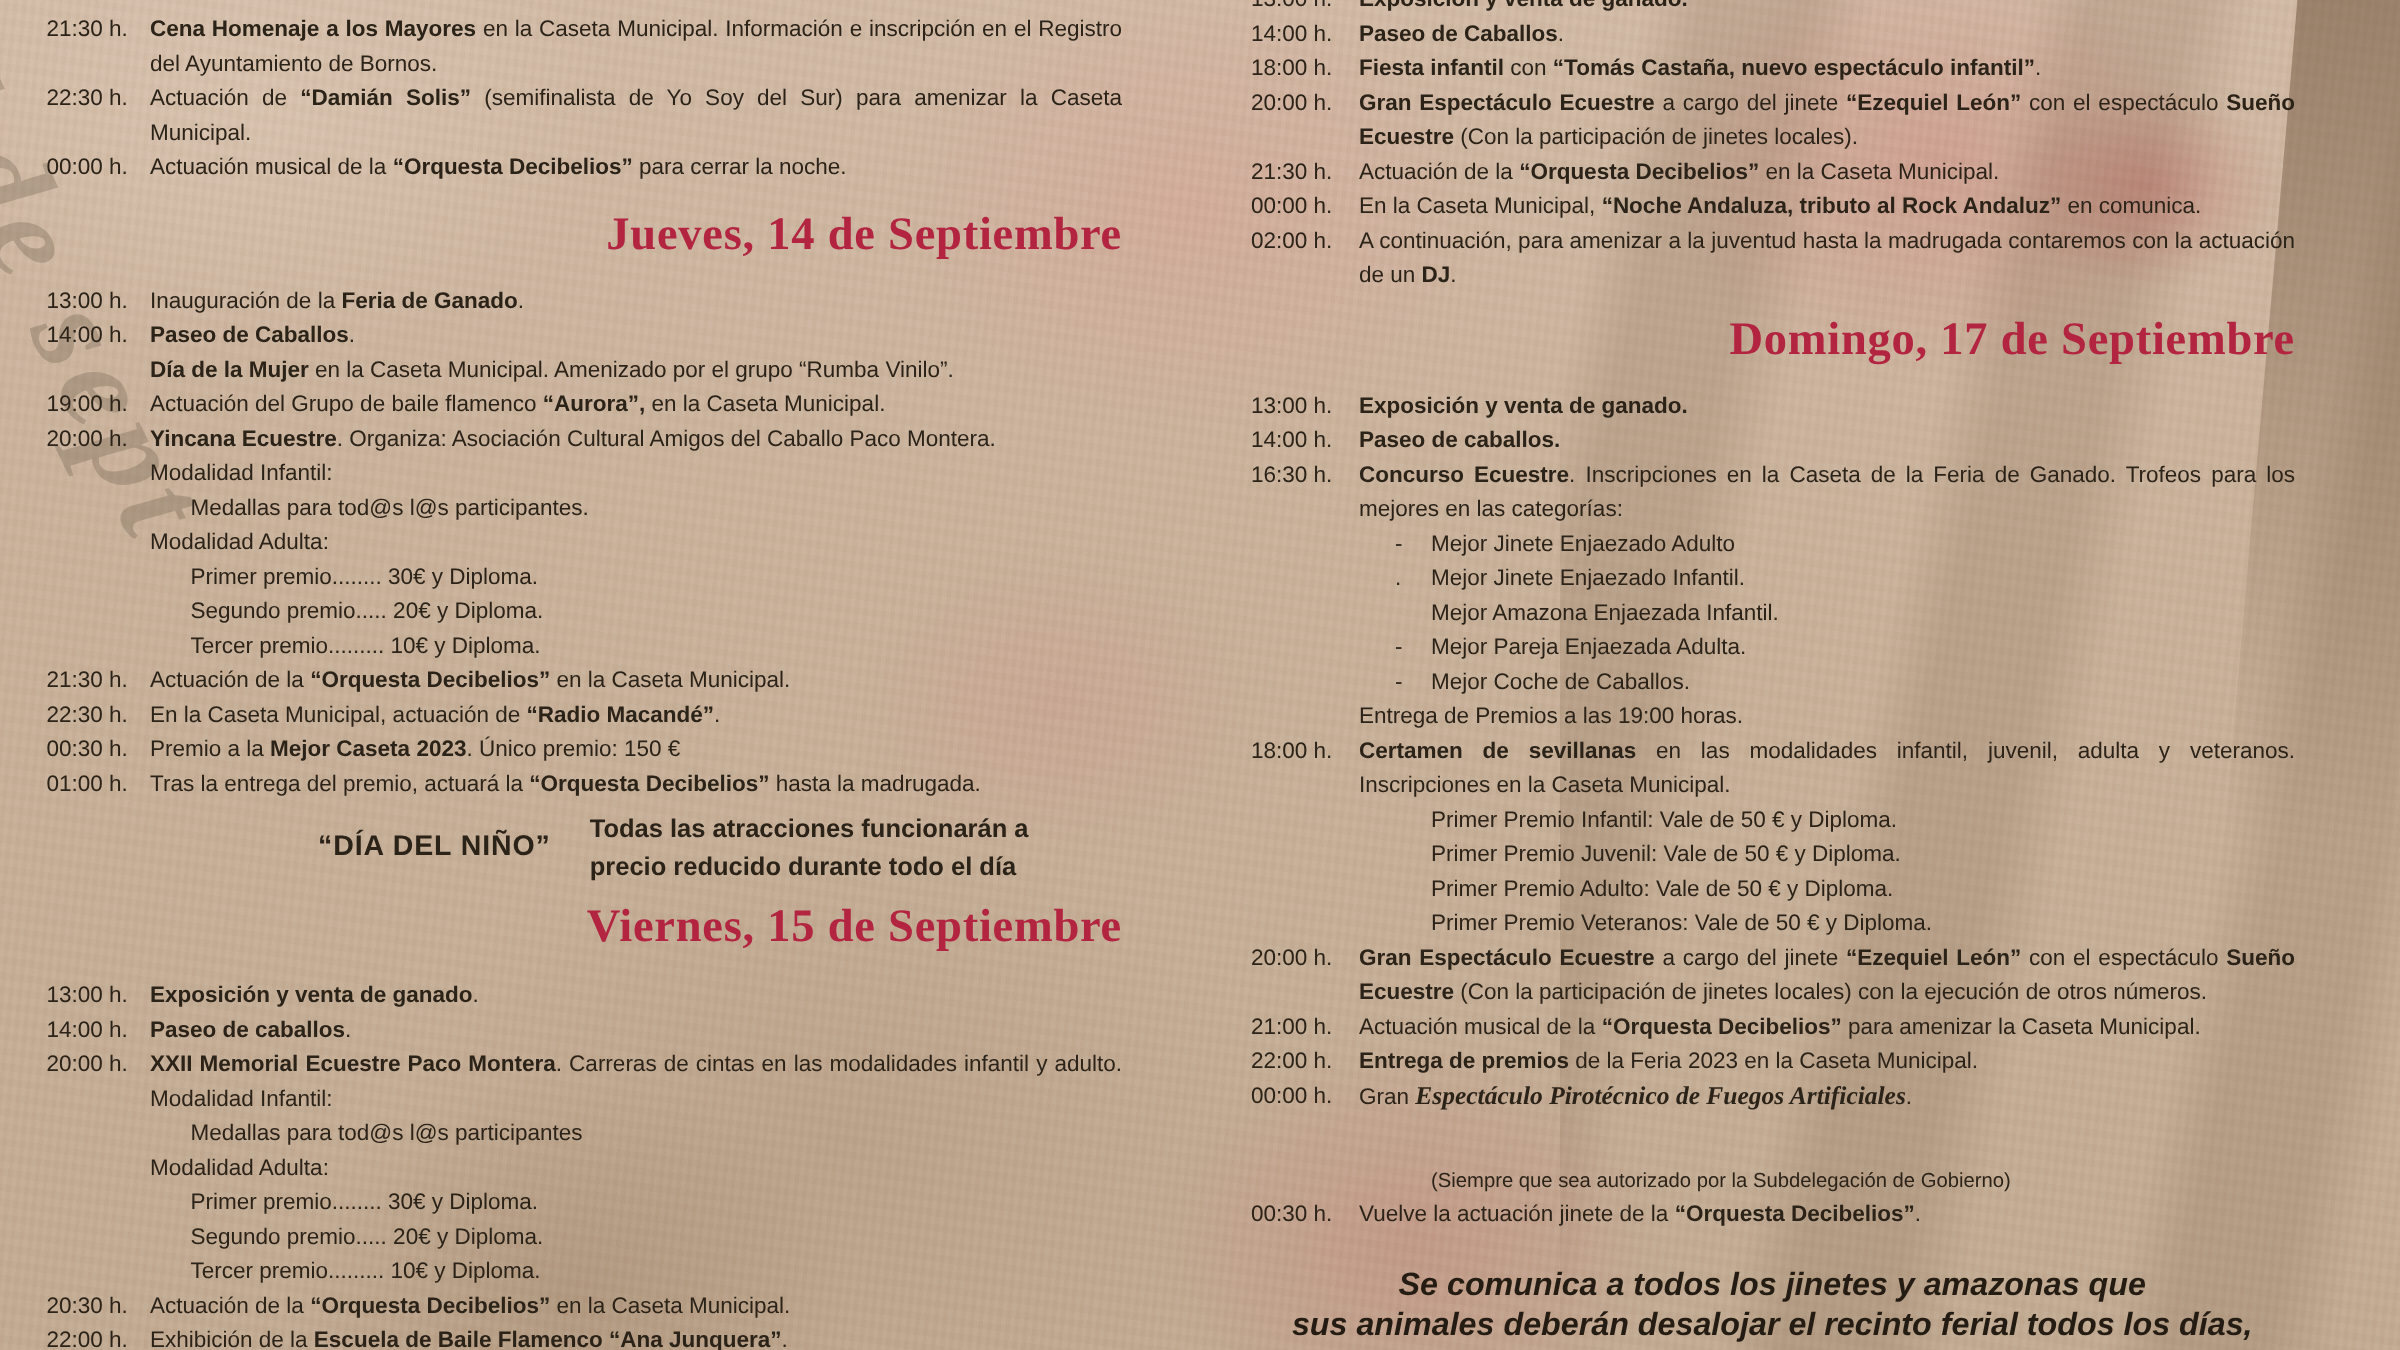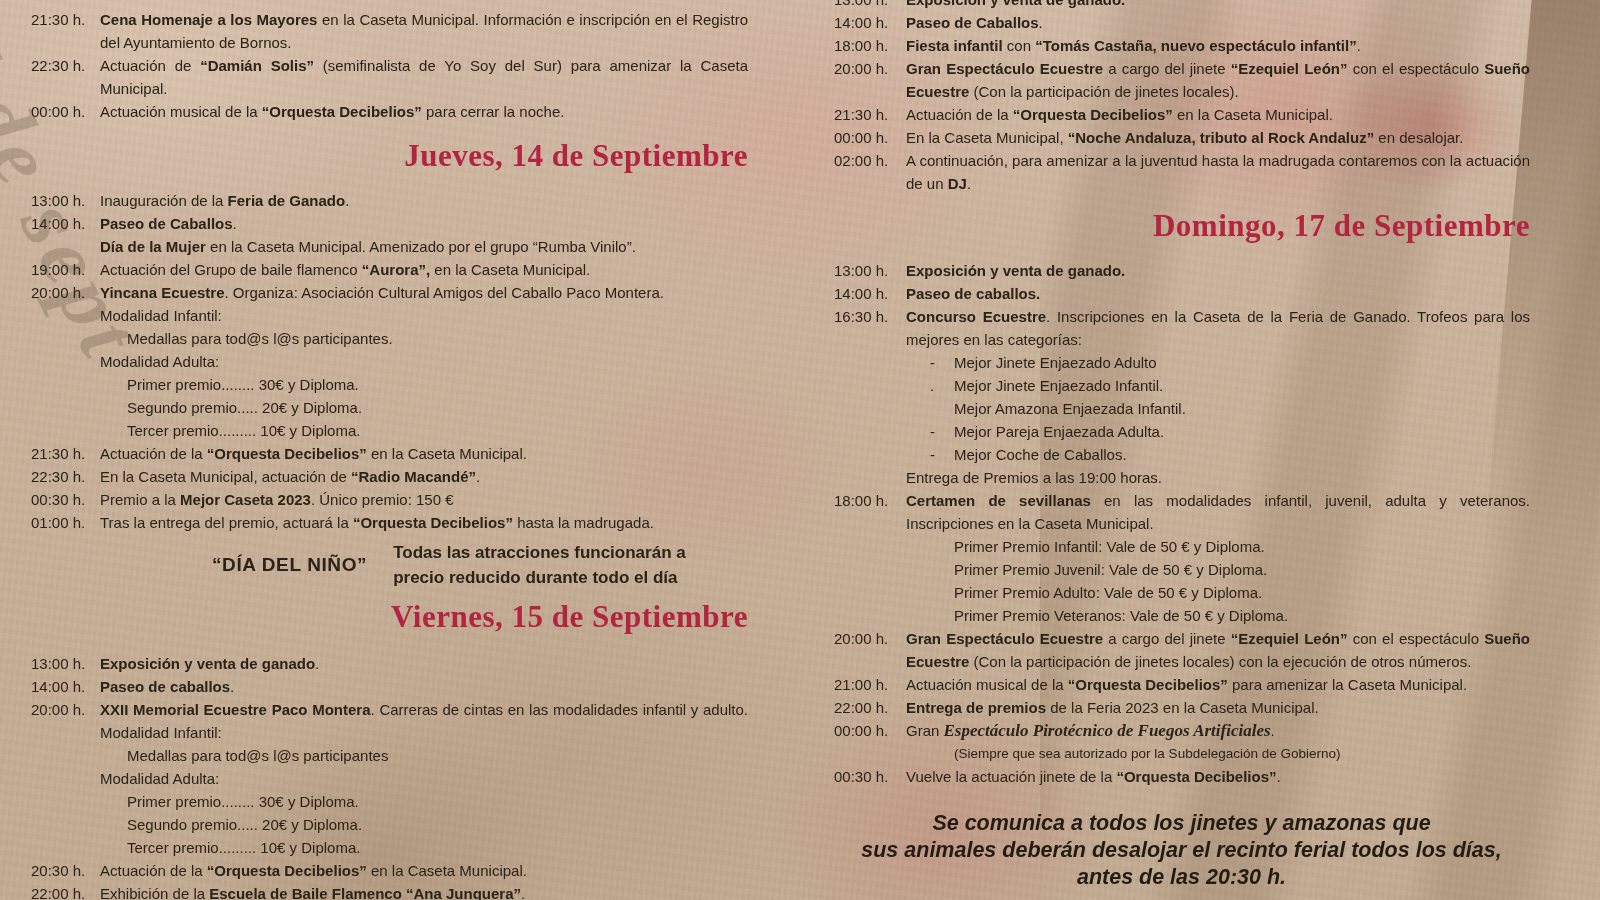--- a/index.html
+++ b/index.html
@@ -52,21 +52,21 @@
   .row{display:flex;line-height:23px;}
   .time{flex:0 0 85px;padding-left:16px;box-sizing:border-box;white-space:nowrap;}
   #col-right .time{flex:0 0 73px;padding-left:1px;}
   .txt{flex:1;text-align:justify;}
   #col-left .ind1{padding-left:27px;}
   #col-right .ind1{padding-left:48px;}
   .bl{padding-left:48px;}
   .blt{display:inline-block;width:24px;margin-left:-24px;text-align:left;}
   .s-b{font-weight:700;}
   .s-bi{font-weight:700;font-style:italic;font-family:"Liberation Serif",serif;font-size:17px;}
-  .small .txt{font-size:13.5px;}
+  .small .txt{font-size:13.5px;margin-top:32px;}
   .clip-top{margin-top:-12px;}
   h2.day-heading{
     font-family:"Liberation Serif",serif;font-weight:700;
     color:#b22440;font-size:31px;line-height:38px;
     margin:14px 0 14px 85px;letter-spacing:.5px;text-align:right;
   }
   #col-right h2.day-heading{margin:12px 0 14px 73px;}
   #col-left h2.v{margin-top:8px;margin-bottom:16px;}
   .dia{display:flex;margin:6px 0 0 85px;align-items:center;}
   .dia-label{font-weight:700;font-size:19px;letter-spacing:.6px;padding-left:112px;white-space:nowrap;}
@@ -224,21 +224,21 @@
     <div class="row">
       <span class="time">20:00 h.</span>
       <div class="txt"><span class="s-b">Gran Espectáculo Ecuestre</span><span> a cargo del jinete </span><span class="s-b">“Ezequiel León”</span><span> con el espectáculo </span><span class="s-b">Sueño Ecuestre</span><span> (Con la participación de jinetes locales).</span></div>
     </div>
     <div class="row">
       <span class="time">21:30 h.</span>
       <div class="txt"><span>Actuación de la </span><span class="s-b">“Orquesta Decibelios”</span><span> en la Caseta Municipal.</span></div>
     </div>
     <div class="row">
       <span class="time">00:00 h.</span>
-      <div class="txt"><span>En la Caseta Municipal, </span><span class="s-b">“Noche Andaluza, tributo al Rock Andaluz”</span><span> en desalojar.</span></div>
+      <div class="txt"><span>En la Caseta Municipal, </span><span class="s-b">“Noche Andaluza, tributo al Rock Andaluz”</span><span> en comunica.</span></div>
     </div>
     <div class="row">
       <span class="time">02:00 h.</span>
       <div class="txt"><span>A continuación, para amenizar a la juventud hasta la madrugada contaremos con la actuación de un </span><span class="s-b">DJ</span><span>.</span></div>
     </div>
     <h2 class="day-heading">Domingo, 17 de Septiembre</h2>
     <div class="row">
       <span class="time">13:00 h.</span>
       <div class="txt"><span class="s-b">Exposición y venta de ganado.</span></div>
     </div>

